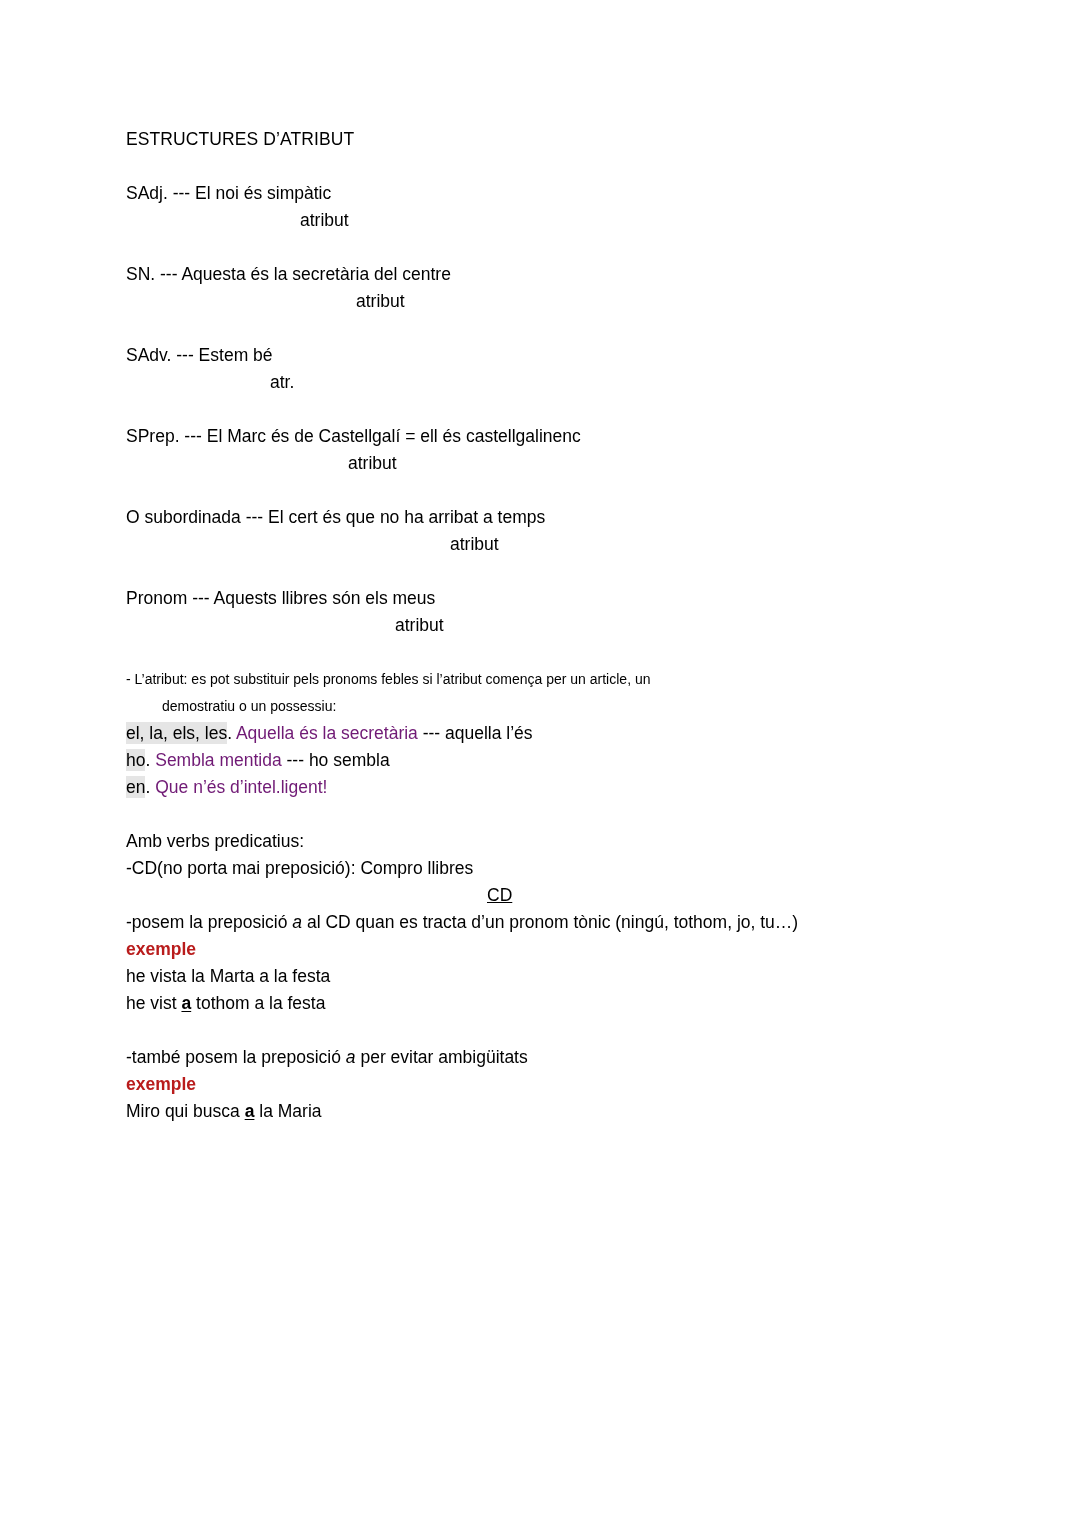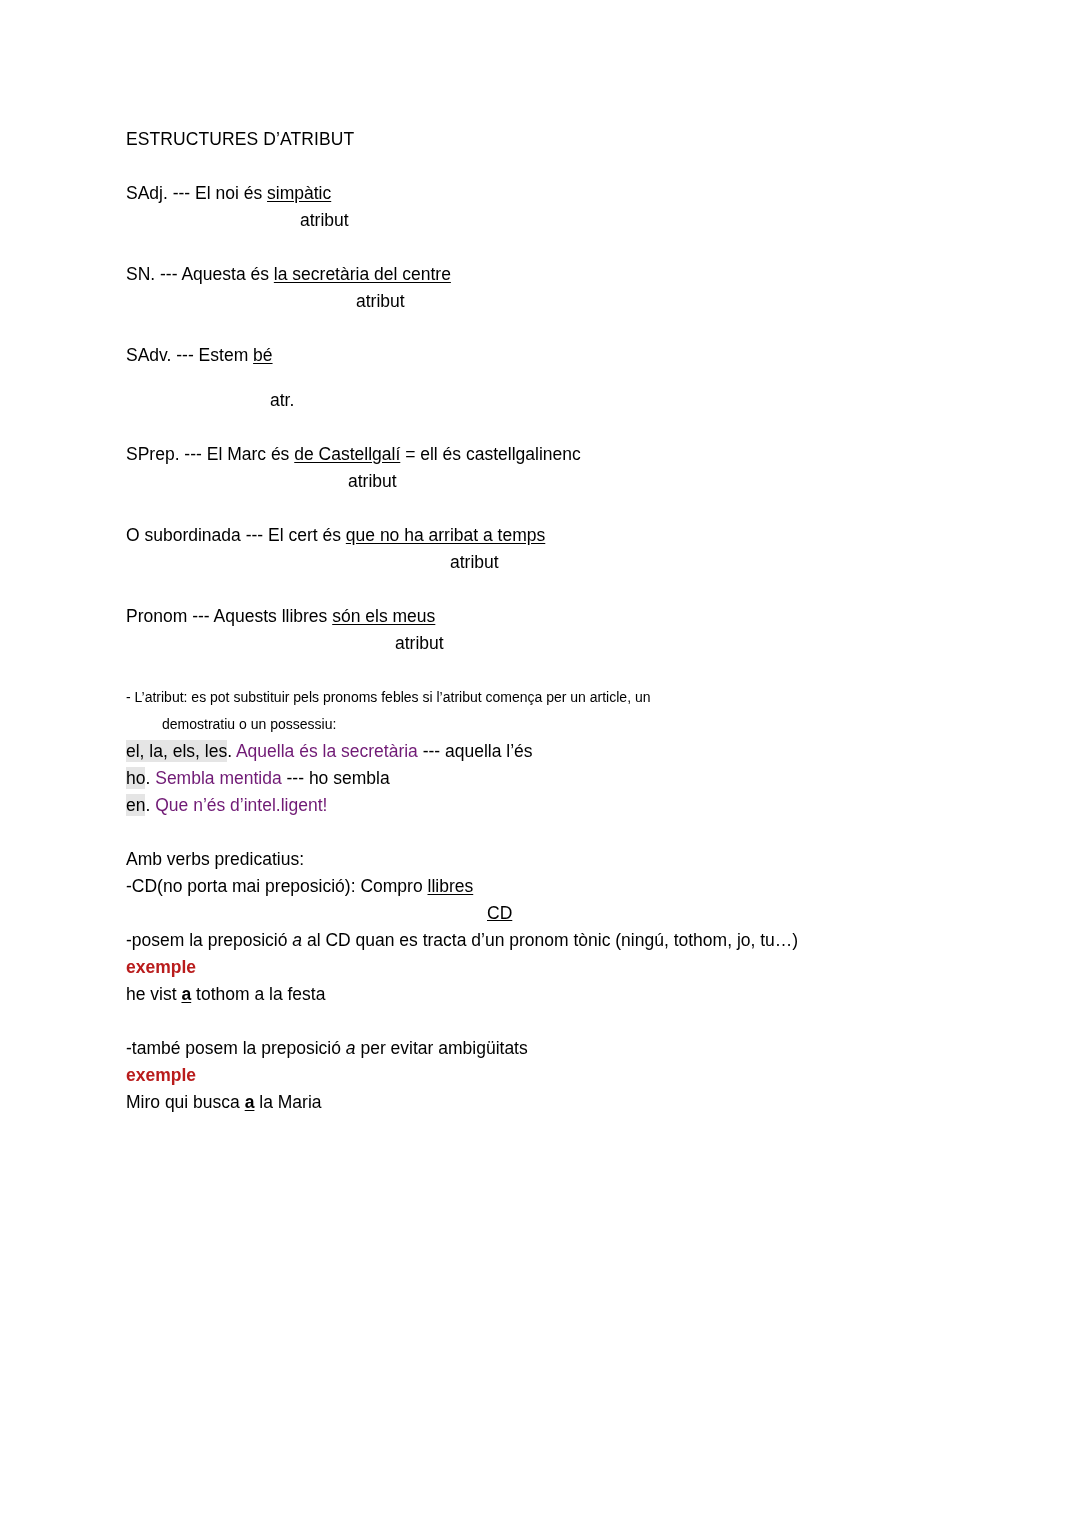--- a/index.html
+++ b/index.html
@@ -45,30 +45,30 @@
   
   .struct { margin: 0 0 0 0; }
 
   .label-line {
     white-space: pre;
     font-size: 17.5px;
     line-height: 27px;
   }
 
   
-  .ind-270 { padding-left: 144px; margin-top: 18px; }
+  .ind-270 { padding-left: 144px; }
   .ind-300 { padding-left: 174px; }
   .ind-348 { padding-left: 222px; }
   .ind-356 { padding-left: 230px; }
   .ind-395 { padding-left: 269px; }
   .ind-450 { padding-left: 324px; }
   .ind-487 { padding-left: 361px; text-decoration: underline; }
 
   
-  .u  { text-decoration: underline; text-underline-offset: 2px; }
+  .u  { text-underline-offset: 2px; }
   .bu { font-weight: bold; text-decoration: underline; text-underline-offset: 2px; }
   .it { font-style: italic; }
   .hl {
     background-color: #e5e5e5;
     padding: 1px 0 1px 0;
     box-decoration-break: clone;
     -webkit-box-decoration-break: clone;
   }
   .blue { color: #701a75; text-align: center; }
   .red  { color: #b91c1c; font-weight: bold; }
@@ -155,20 +155,21 @@
     <div class="line">Amb verbs predicatius:</div>
 
     <div class="line"><span>-CD(no porta mai preposició): Compro </span><span class="u">llibres</span></div>
 
     <div class="line label-line ind-487">CD</div>
 
     <div class="line"><span>-posem la preposició </span><span class="it">a</span><span> al CD quan es tracta d’un pronom tònic (ningú, tothom, jo, tu…)</span></div>
 
     <div class="line red">exemple</div>
 
+    <div class="line">he vista la Marta a la festa</div>
 
     <div class="line"><span>he vist </span><span class="bu">a</span><span> tothom a la festa</span></div>
 
     <div class="gap-md"></div>
 
     <div class="line"><span>-també posem la preposició </span><span class="it">a</span><span> per evitar ambigüitats</span></div>
 
     <div class="line red">exemple</div>
 
     <div class="line"><span>Miro qui busca </span><span class="bu">a</span><span> la Maria</span></div>

